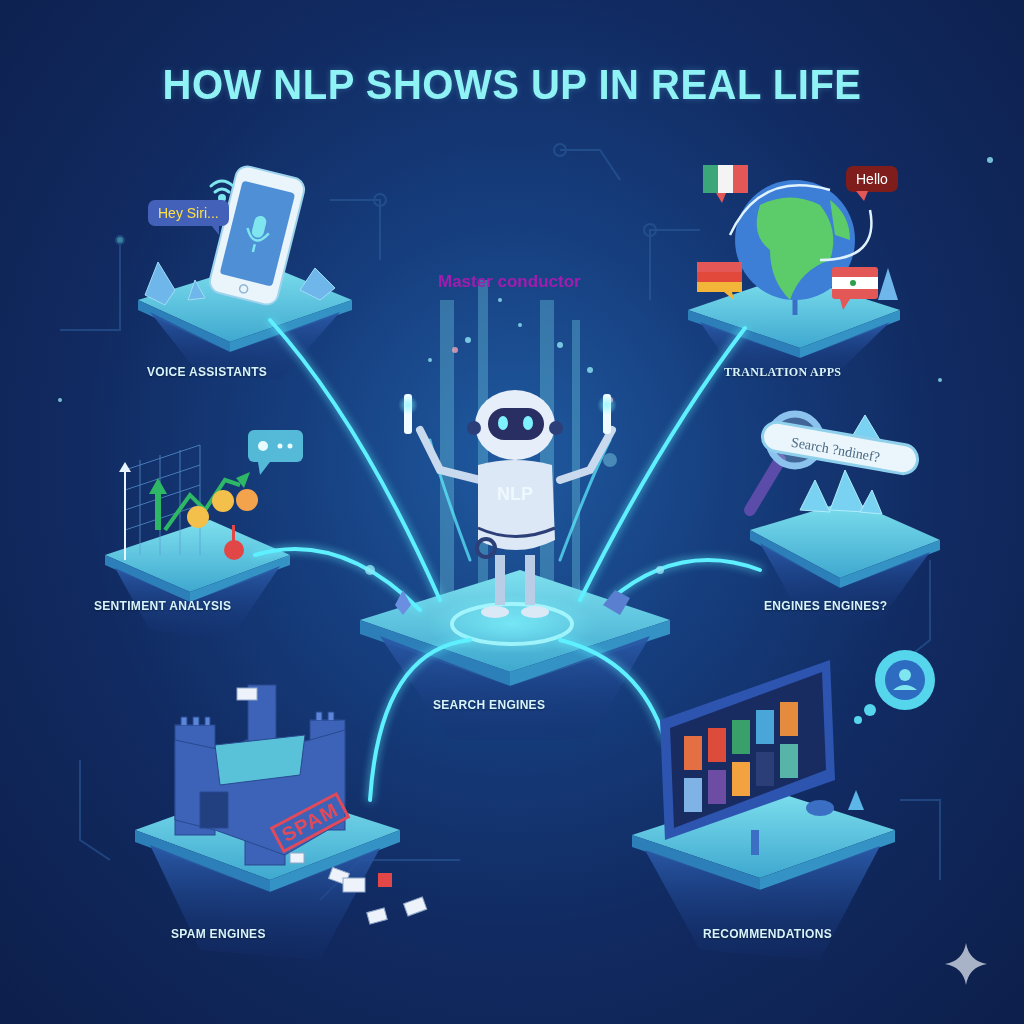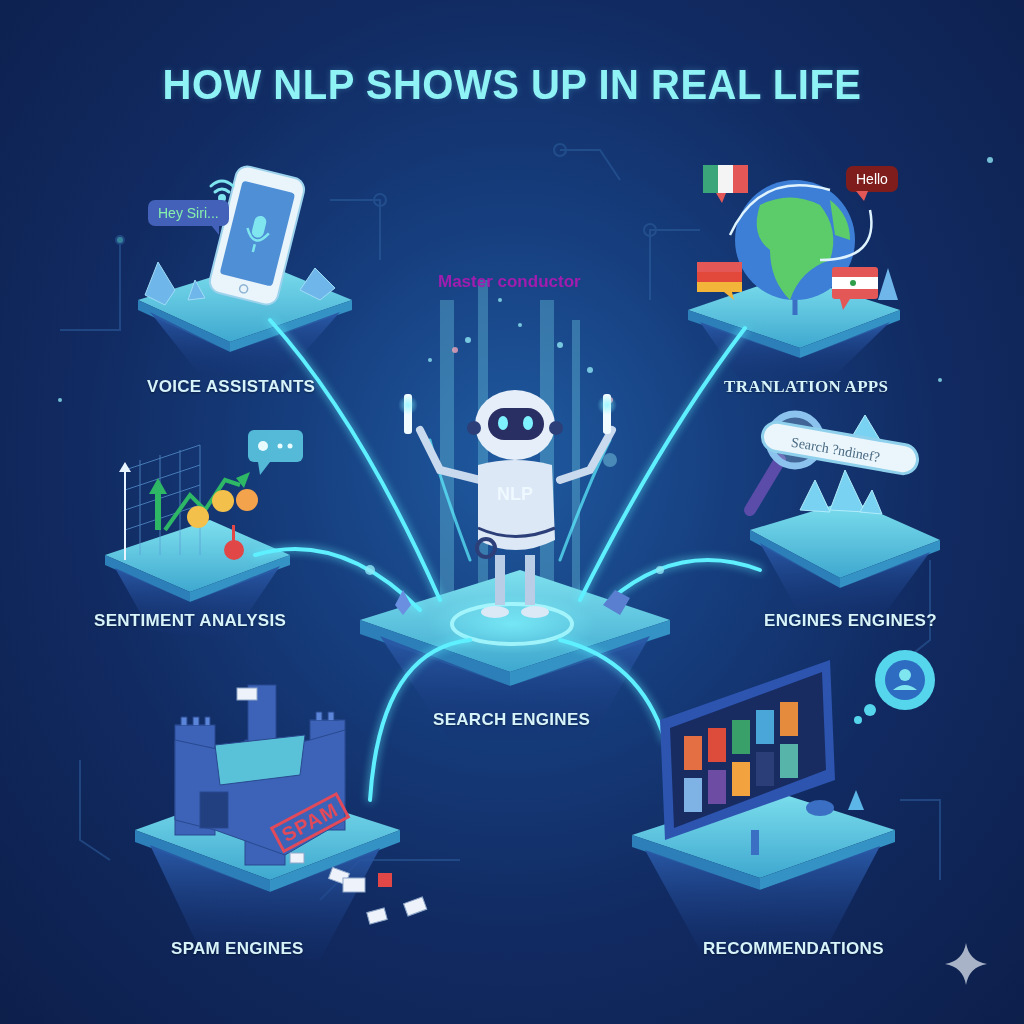--- a/index.html
+++ b/index.html
@@ -8,37 +8,36 @@
     background: radial-gradient(ellipse at 50% 45%, #1f5aa0 0%, #163e7e 30%, #112a61 60%, #0d1f4b 100%);
     font-family: "Liberation Sans", sans-serif;
   }
   .title {
     position:absolute; top:62px; left:0; width:1024px; text-align:center;
     font-family:"Liberation Sans", sans-serif; font-weight:700; font-size:40px;
     letter-spacing:0.5px; color:#8ff3f6; transform:scaleY(1.08);
     text-shadow:0 0 6px rgba(120,230,255,0.25);
   }
   .label {
-    position:absolute; color:#d7f4fb; font-weight:700; font-size:17px;
+    position:absolute; color:#d7f4fb; font-weight:700; font-size:12px;
     letter-spacing:0.3px; white-space:nowrap;
     text-shadow:0 1px 2px rgba(0,0,0,0.4);
-    margin-top:12px;
   }
   .sublabel {
     position:absolute; color:#a21caf; font-size:17px; white-space:nowrap;font-weight:bold;
   }
   svg.scene { position:absolute; left:0; top:0; }
   .bubble {
     position:absolute; border-radius:7px; font-size:14px; color:#fff;
     padding:5px 10px; white-space:nowrap;
   }
   .bubble:after {
     content:""; position:absolute; width:0; height:0;
   }
-  .b-siri { background:#4361b8; left:148px; top:200px; color:#86efac; }
+  .b-siri { background:#4361b8; left:148px; top:200px; color:#fde047; }
   .b-siri:after { border-left:8px solid transparent; border-top:10px solid #4361b8; right:10px; bottom:-9px; }
   .b-hello { background:#7f1d1d; left:846px; top:166px; }
   .b-hello:after { border-left:8px solid transparent; border-right:4px solid transparent; border-top:10px solid #e45757; left:10px; bottom:-9px; }
   .searchbar {
     position:absolute; left:760px; top:432px; width:160px; height:32px;
     border-radius:16px; background:#eaf6fb; border:3px solid #8fd0ec;
     transform:rotate(10deg); font-size:14px; color:#4b6a84;
     line-height:32px; padding-left:28px; box-sizing:border-box; font-family:"Liberation Serif", serif;
   }
   .nlp-text {

